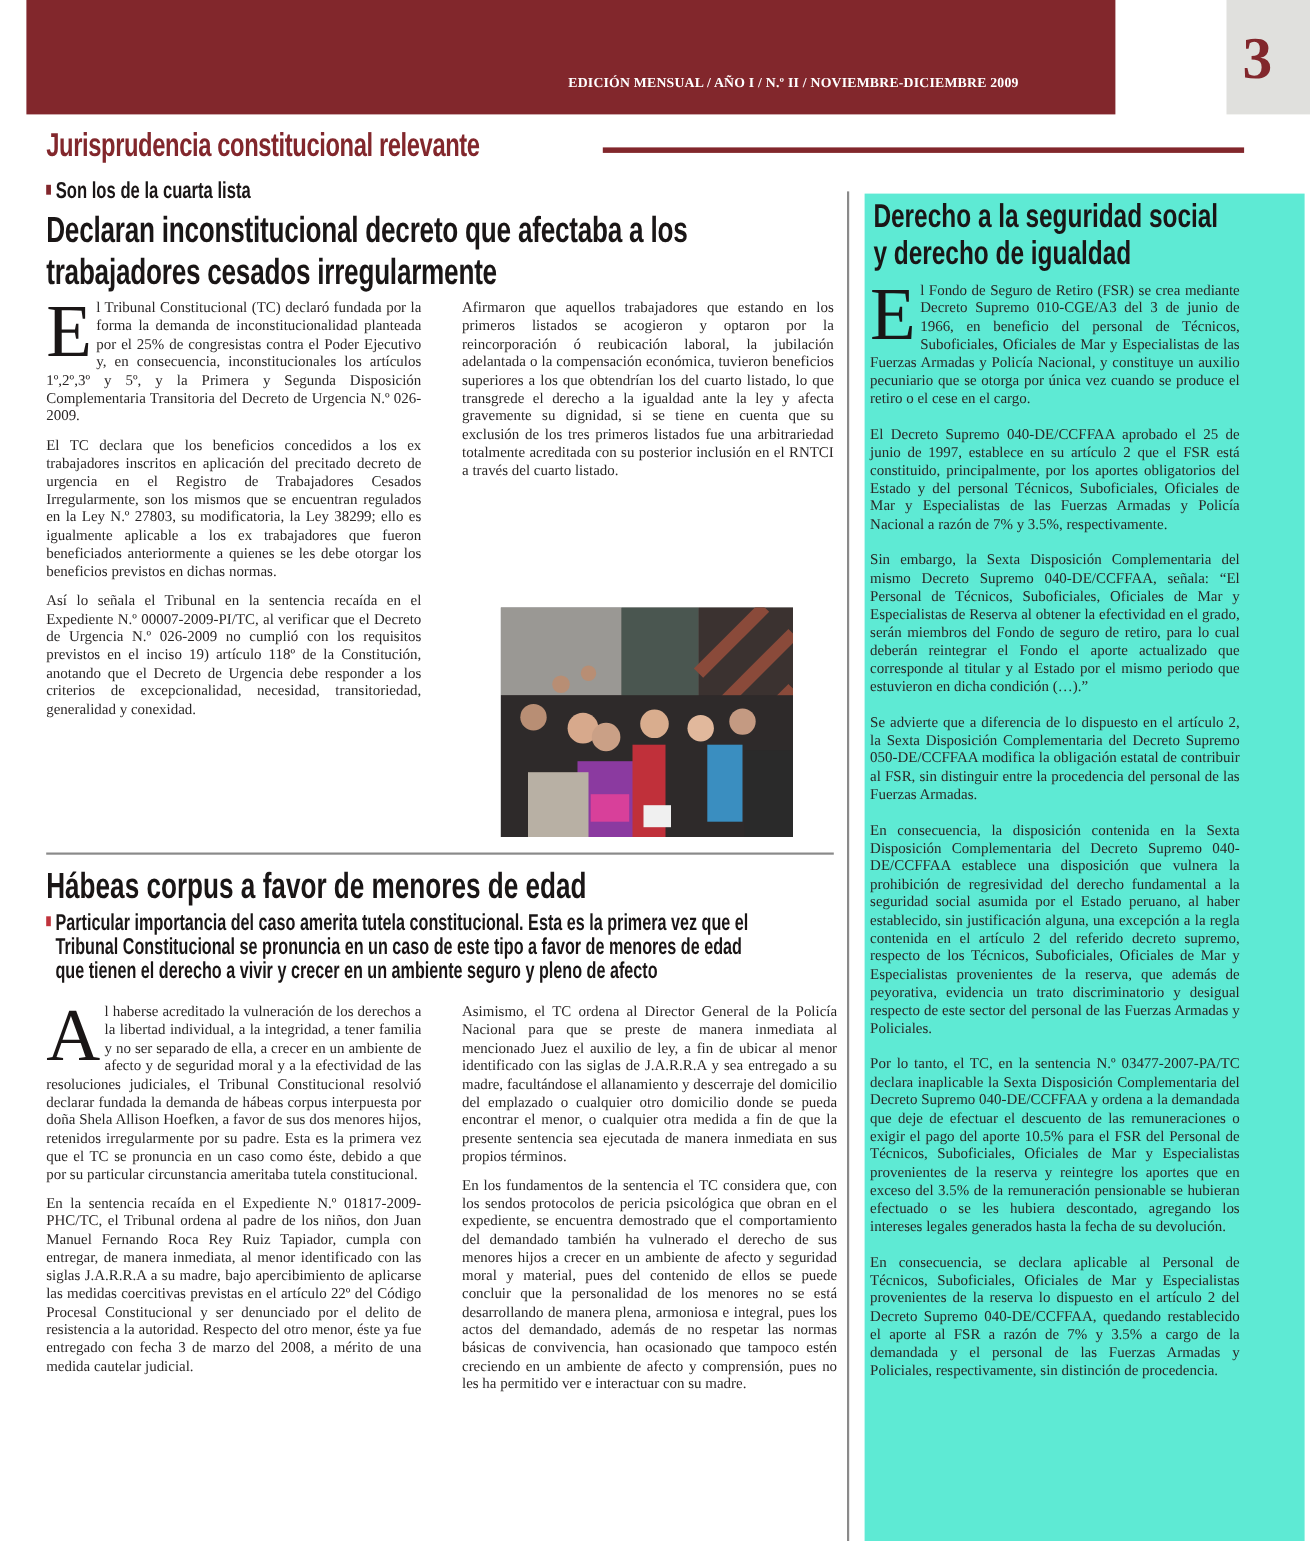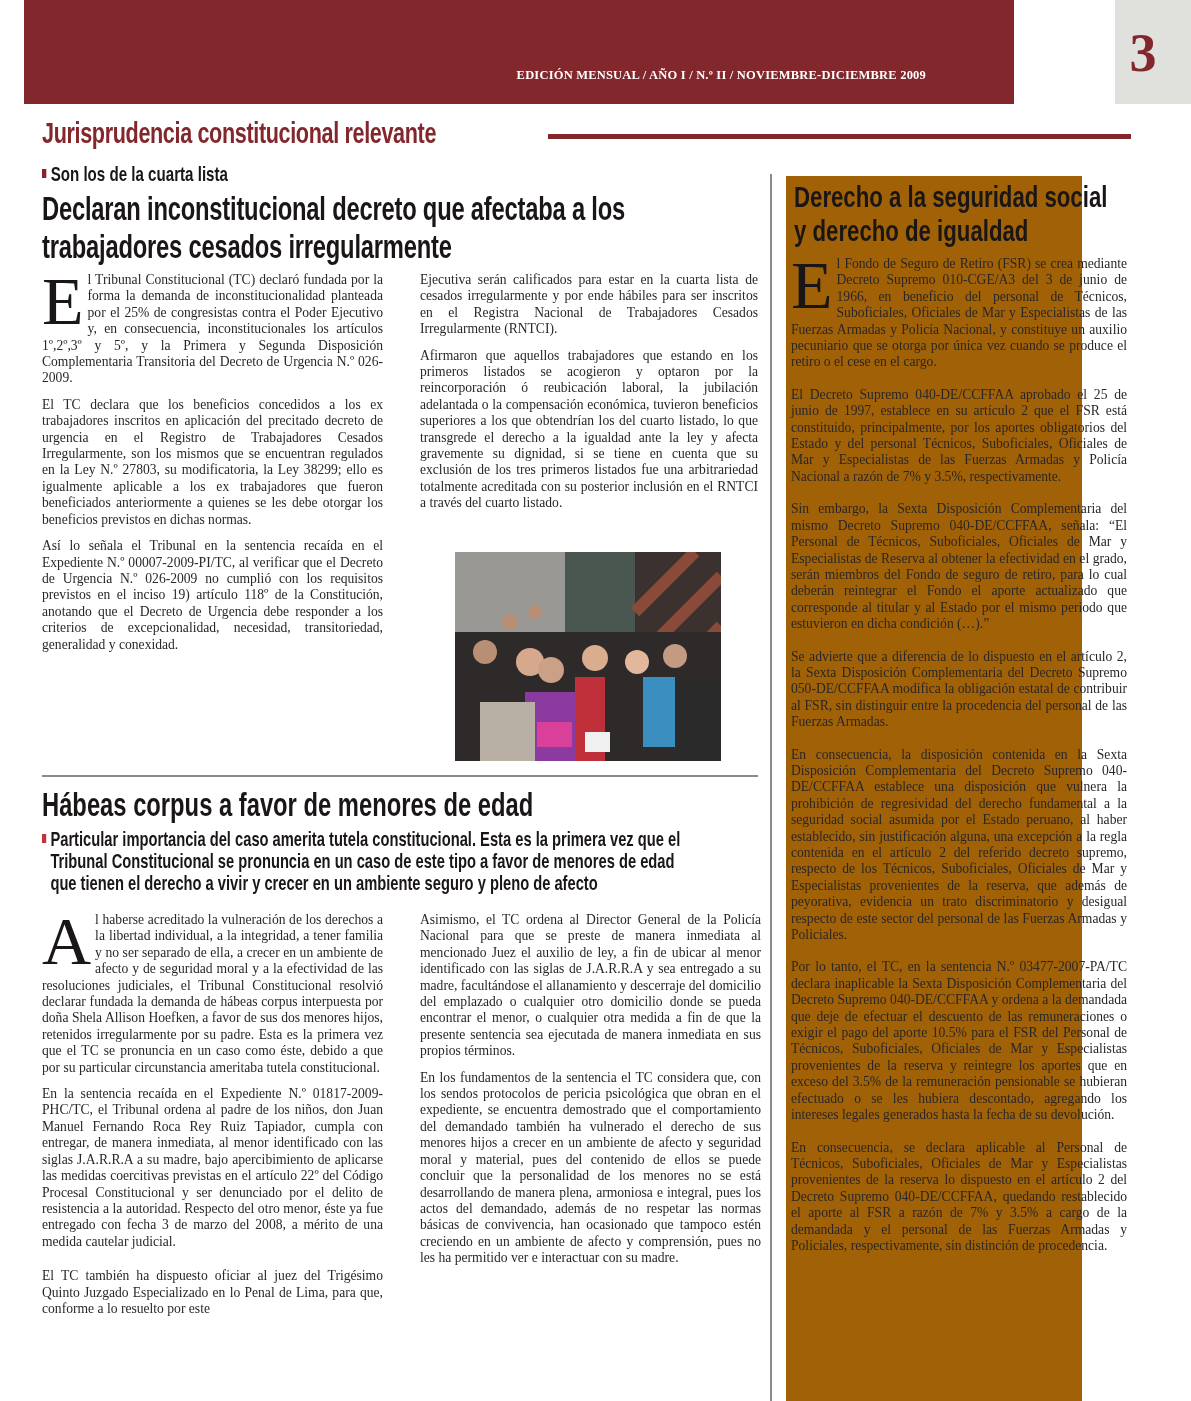--- a/index.html
+++ b/index.html
@@ -23,21 +23,21 @@
   .col1 { left:42px; top:272px; width:341px; }
   .col2 { left:420px; top:272px; width:338px; }
   .photo { position:absolute; left:455px; top:552px; width:266px; height:209px; overflow:hidden; }
   .divider-h { position:absolute; left:42px; top:775px; width:716px; height:2px; background:#8a8a8a; }
   .divider-v { position:absolute; left:770px; top:174px; width:2px; height:1227px; background:#8a8a8a; }
   .hab-title { position:absolute; left:42px; top:786px; color:#1a1616; font-size:33px; transform:scaleX(0.72); }
   .hab-kicker { position:absolute; left:42px; top:828px; color:#1a1616; font-size:21px; line-height:22px; transform:scaleX(0.70); }
   .hab-kicker .sq { display:inline-block; width:6px; height:9px; background:#c0333c; margin-right:6px; vertical-align:3px; }
   .col3 { left:42px; top:912px; width:341px; }
   .col4 { left:420px; top:912px; width:341px; }
-  .sidebar { position:absolute; left:786px; top:176px; width:296px; height:1225px; background:#a16207; }
+  .sidebar { position:absolute; left:786px; top:176px; width:400px; height:1225px; background:#5eead4; }
   .side-title { position:absolute; left:8px; top:4px; color:#1a1616; font-size:30px; line-height:34px; transform:scaleX(0.74); }
   .side-body { position:absolute; left:5px; top:80px; width:336px; font-size:13.6px; line-height:16.4px; text-align:justify; }
   .side-body p { margin:0 0 16px 0; }
 </style>
 </head>
 <body>
 
 <div class="masthead">
   <div class="edition">EDICIÓN MENSUAL / AÑO I / N.º II /  NOVIEMBRE-DICIEMBRE 2009</div>
 </div>
@@ -54,21 +54,20 @@
   <div>trabajadores cesados irregularmente</div>
 </div>
 
 <div class="col col1">
   <p><span class="dropcap">E</span><span>l Tribunal Constitucional (TC) declaró fundada por la forma la demanda de inconstitucionalidad planteada por el 25% de congresistas contra el Poder Ejecutivo y, en consecuencia, inconstitucionales los artículos 1º,2º,3º y 5º, y la Primera y Segunda Disposición Complementaria Transitoria del Decreto de Urgencia N.º 026-2009.</span></p>
   <p>El TC declara que los beneficios concedidos a los ex trabajadores inscritos en aplicación del precitado decreto de urgencia en el Registro de Trabajadores Cesados Irregularmente, son los mismos que se encuentran regulados en la Ley N.º 27803, su modificatoria, la Ley 38299; ello es igualmente aplicable a los ex trabajadores que fueron beneficiados anteriormente a quienes se les debe otorgar los beneficios previstos en dichas normas.</p>
   <p>Así lo señala el Tribunal en la sentencia recaída en el Expediente N.º 00007-2009-PI/TC, al verificar que el Decreto de Urgencia N.º 026-2009 no cumplió con los requisitos previstos en el inciso 19) artículo 118º de la Constitución, anotando que el Decreto de Urgencia debe responder a los criterios de excepcionalidad, necesidad, transitoriedad, generalidad y conexidad.</p>
 </div>
 
 <div class="col col2">
-  <p>Ejecutiva serán calificados para estar en la cuarta lista de cesados irregularmente y por ende hábiles para ser inscritos en el Registra Nacional de Trabajadores Cesados Irregularmente (RNTCI).</p>
   <p>Afirmaron que aquellos trabajadores que estando en los primeros listados se acogieron y optaron por la reincorporación ó reubicación laboral, la jubilación adelantada o la compensación económica, tuvieron beneficios superiores a los que obtendrían los del cuarto listado, lo que transgrede el derecho a la igualdad ante la ley y afecta gravemente su dignidad, si se tiene en cuenta que su exclusión de los tres primeros listados fue una arbitrariedad totalmente acreditada con su posterior inclusión en el RNTCI a través del cuarto listado.</p>
 </div>
 
 <div class="photo" title="Crowd of former workers waiting in line outside a building">
   <svg width="266" height="209" viewBox="0 0 266 209">
     <rect x="0" y="0" width="266" height="209" fill="#6c6a66"></rect>
     <rect x="0" y="0" width="110" height="80" fill="#9a9894"></rect>
     <rect x="110" y="0" width="70" height="110" fill="#4a5650"></rect>
     <rect x="180" y="0" width="86" height="110" fill="#3b3230"></rect>
     <g stroke="#8a4a3a" stroke-width="12">
@@ -101,21 +100,20 @@
 <div class="condensed hab-title">Hábeas corpus a favor de menores de edad</div>
 <div class="condensed hab-kicker">
   <div><span class="sq"></span><span>Particular importancia del caso amerita tutela constitucional. Esta es la primera vez que el</span></div>
   <div style="padding-left:12px">Tribunal Constitucional se pronuncia en un caso de este tipo a favor de menores de edad</div>
   <div style="padding-left:12px">que tienen el derecho a vivir y crecer en un ambiente seguro y pleno de afecto</div>
 </div>
 
 <div class="col col3">
   <p><span class="dropcap">A</span><span>l haberse acreditado la vulneración de los derechos a la libertad individual, a la integridad, a tener familia y no ser separado de ella, a crecer en un ambiente de afecto y de seguridad moral y a la efectividad de las resoluciones judiciales, el Tribunal Constitucional resolvió declarar fundada la demanda de hábeas corpus interpuesta por doña Shela Allison Hoefken, a favor de sus dos menores hijos, retenidos irregularmente por su padre. Esta es la primera vez que el TC se pronuncia en un caso como éste, debido a que por su particular circunstancia ameritaba tutela constitucional.</span></p>
   <p>En la sentencia recaída en el Expediente N.º 01817-2009-PHC/TC, el Tribunal ordena al padre de los niños, don Juan Manuel Fernando Roca Rey Ruiz Tapiador, cumpla con entregar, de manera inmediata, al menor identificado con las siglas J.A.R.R.A a su madre, bajo apercibimiento de aplicarse las medidas coercitivas previstas en el artículo 22º del Código Procesal Constitucional y ser denunciado por el delito de resistencia a la autoridad. Respecto del otro menor, éste ya fue entregado con fecha 3 de marzo del 2008, a mérito de una medida cautelar judicial.</p>
-  <p style="margin-top:18px">El TC también ha dispuesto oficiar al juez del Trigésimo Quinto Juzgado Especializado en lo Penal de Lima, para que, conforme a lo resuelto por este</p>
 </div>
 
 <div class="col col4">
   <p>Asimismo, el TC ordena al Director General de la Policía Nacional para que se preste de manera inmediata al mencionado Juez el auxilio de ley, a fin de ubicar al menor identificado con las siglas de J.A.R.R.A y sea entregado a su madre, facultándose el allanamiento y descerraje del domicilio del emplazado o cualquier otro domicilio donde se pueda encontrar el menor, o cualquier otra medida a fin de que la presente sentencia sea ejecutada de manera inmediata en sus propios términos.</p>
   <p>En los fundamentos de la sentencia el TC considera que, con los sendos protocolos de pericia psicológica que  obran en el expediente, se encuentra demostrado que el comportamiento del demandado también ha vulnerado el derecho de sus menores hijos a crecer en un ambiente de afecto y seguridad moral y material, pues del contenido de ellos se puede concluir que la personalidad de los menores no se está desarrollando de manera plena, armoniosa e integral, pues los actos del demandado, además de no respetar las normas básicas de convivencia, han ocasionado que tampoco estén creciendo en un ambiente de afecto y comprensión, pues no les ha permitido ver e interactuar con su madre.</p>
 </div>
 
 <div class="sidebar">
   <div class="condensed side-title">
     <div>Derecho a la seguridad social</div>

